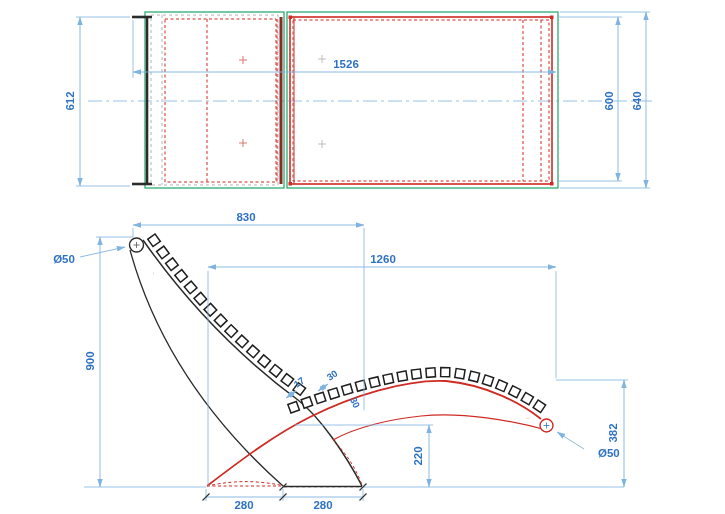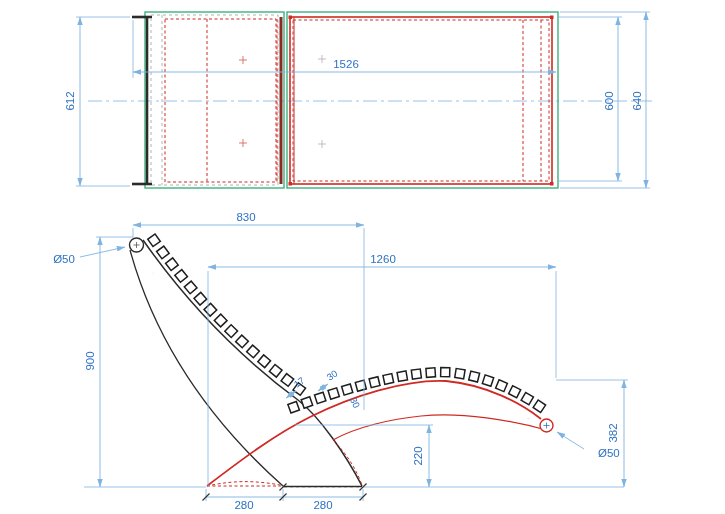--- a/index.html
+++ b/index.html
@@ -1,17 +1,17 @@
 <!DOCTYPE html>
 <html style="--dimtext: #2f72c4; --dimline: #7fb3e0; --green: #3cb37f; --red: #cf2b24; --darkred: #8a2a22; --black: #2b2b2b; --gray: #b3b3b3; --center: #8fc3ea;"><head>
 <meta charset="utf-8">
 <style>
   html,body{margin:0;padding:0;background:#fff;}
   #stage{position:relative;width:725px;height:514px;background:#fff;overflow:hidden;
-         font-family:"Liberation Sans", sans-serif;}
+         font-family:"Liberation Sans", sans-serif;font-weight:bold;}
   svg{display:block;}
   :root{
     --dimtext:#2f72c4; --dimline:#7fb3e0; --green:#3cb37f; --red:#cf2b24;
     --darkred:#8a2a22; --black:#2b2b2b; --gray:#b3b3b3; --center:#8fc3ea;
   }
   .dimtxt{fill:var(--dimtext);font-size:11.5px;font-family:"Liberation Sans",sans-serif;}
   .dimtxt-sm{fill:var(--dimtext);font-size:9.5px;font-family:"Liberation Sans",sans-serif;}
   .micro{font-size:3.5px;font-family:"Liberation Sans",sans-serif;}
   .dline{stroke:var(--dimline);stroke-width:0.9;fill:none;}
   .eline{stroke:var(--dimline);stroke-width:0.8;fill:none;}

